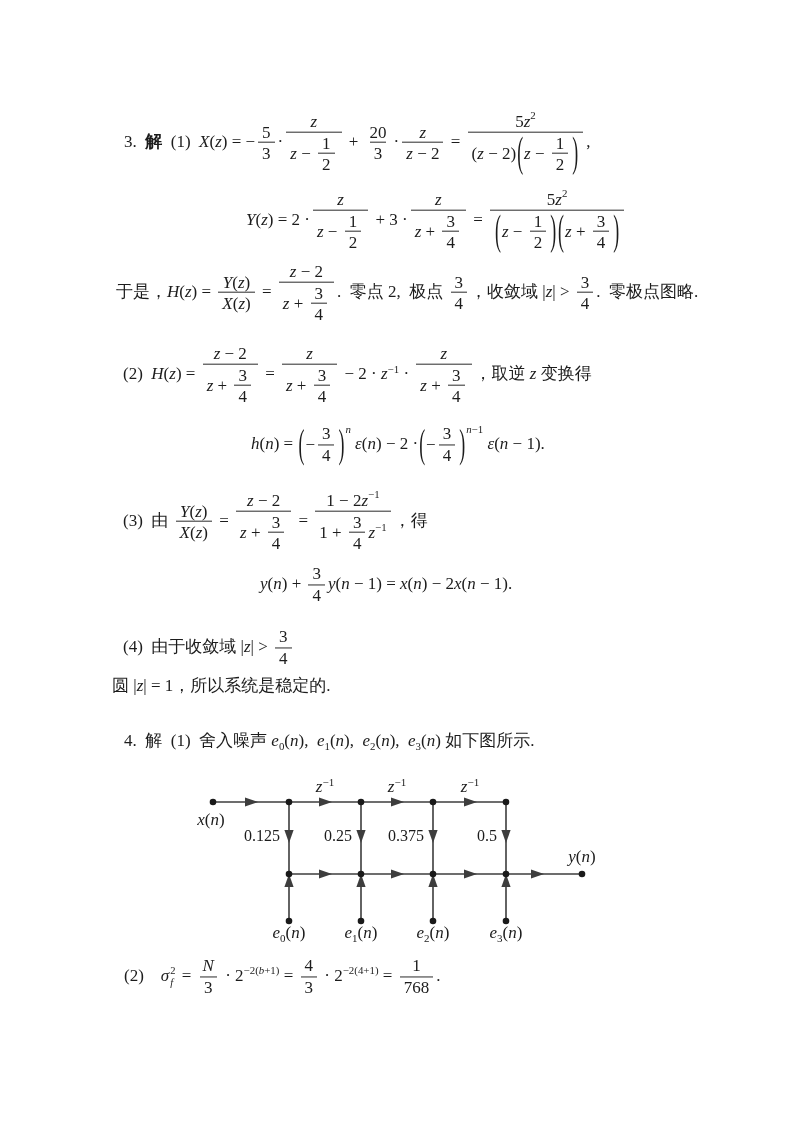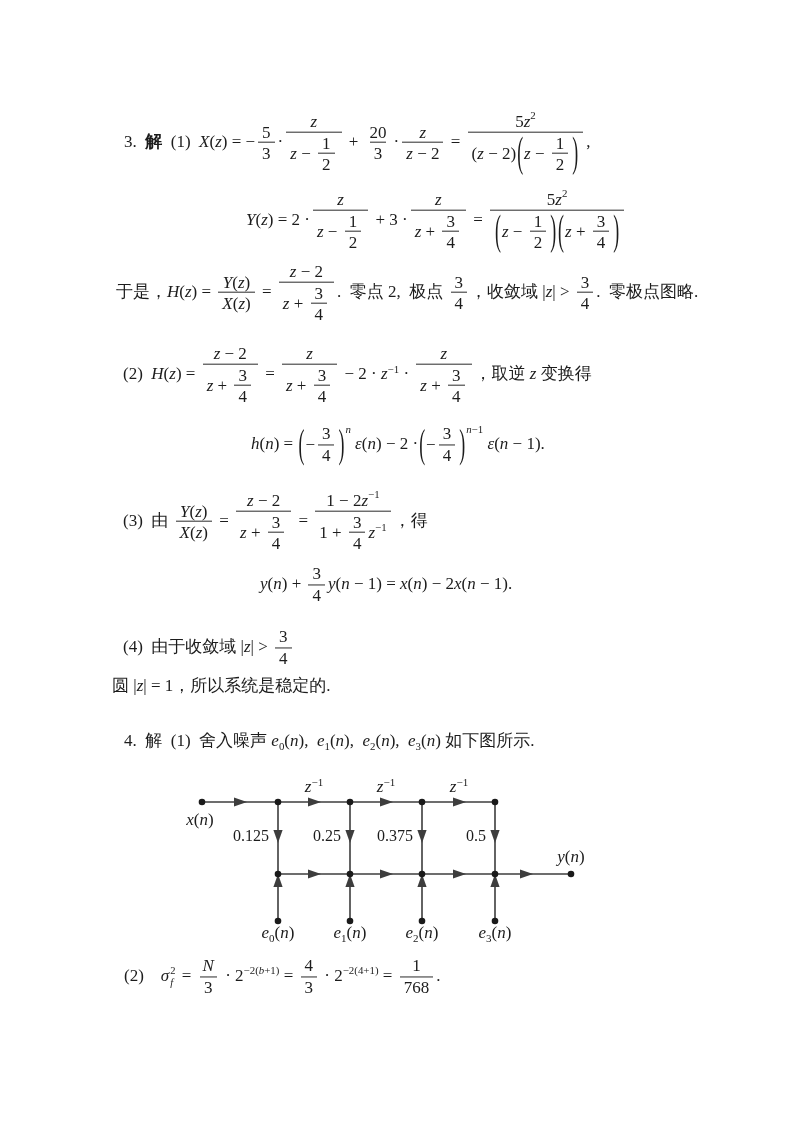--- a/index.html
+++ b/index.html
@@ -42,21 +42,21 @@
   <div class="line" style="left:124px;top:143px;"><span class="mt">3.  </span><span class="mt mb">解</span><span class="mt">  (1)  </span><span class="mt mi">X</span><span class="mt">(</span><span class="mt mi">z</span><span class="mt">) = −</span><span class="mf"><span class="fn"><span class="mt">5</span></span><span class="fd"><span class="mt">3</span></span></span><span class="mt">·</span><span class="mf"><span class="fn"><span class="mt mi">z</span></span><span class="fd"><span class="mt mi">z</span><span class="mt"> − </span><span class="mf"><span class="fn"><span class="mt">1</span></span><span class="fd"><span class="mt">2</span></span></span></span></span><span class="mt"> + </span><span class="mf"><span class="fn"><span class="mt">20</span></span><span class="fd"><span class="mt">3</span></span></span><span class="mt">·</span><span class="mf"><span class="fn"><span class="mt mi">z</span></span><span class="fd"><span class="mt mi">z</span><span class="mt"> − 2</span></span></span><span class="mt"> = </span><span class="mf"><span class="fn"><span class="mt">5</span><span class="mt mi">z</span><span class="msup"><span class="mt">2</span></span></span><span class="fd"><span class="mt">(</span><span class="mt mi">z</span><span class="mt"> − 2</span><span class="mt">)</span><span class="mg"><span class="br" style="transform: scaleY(2.4);">(</span><span class="gc"><span class="mt mi">z</span><span class="mt"> − </span><span class="mf"><span class="fn"><span class="mt">1</span></span><span class="fd"><span class="mt">2</span></span></span></span><span class="br" style="transform: scaleY(2.4);">)</span></span></span></span><span class="mt">,</span></div>
   <div class="line" style="left:246px;top:221px;"><span class="mt mi">Y</span><span class="mt">(</span><span class="mt mi">z</span><span class="mt">) = 2 ·</span><span class="mf"><span class="fn"><span class="mt mi">z</span></span><span class="fd"><span class="mt mi">z</span><span class="mt"> − </span><span class="mf"><span class="fn"><span class="mt">1</span></span><span class="fd"><span class="mt">2</span></span></span></span></span><span class="mt"> + 3 ·</span><span class="mf"><span class="fn"><span class="mt mi">z</span></span><span class="fd"><span class="mt mi">z</span><span class="mt"> + </span><span class="mf"><span class="fn"><span class="mt">3</span></span><span class="fd"><span class="mt">4</span></span></span></span></span><span class="mt"> = </span><span class="mf"><span class="fn"><span class="mt">5</span><span class="mt mi">z</span><span class="msup"><span class="mt">2</span></span></span><span class="fd"><span class="mg"><span class="br" style="transform: scaleY(2.4);">(</span><span class="gc"><span class="mt mi">z</span><span class="mt"> − </span><span class="mf"><span class="fn"><span class="mt">1</span></span><span class="fd"><span class="mt">2</span></span></span></span><span class="br" style="transform: scaleY(2.4);">)</span></span><span class="mg"><span class="br" style="transform: scaleY(2.4);">(</span><span class="gc"><span class="mt mi">z</span><span class="mt"> + </span><span class="mf"><span class="fn"><span class="mt">3</span></span><span class="fd"><span class="mt">4</span></span></span></span><span class="br" style="transform: scaleY(2.4);">)</span></span></span></span></div>
   <div class="line" style="left:116px;top:293px;"><span class="mt">于是，</span><span class="mt mi">H</span><span class="mt">(</span><span class="mt mi">z</span><span class="mt">) = </span><span class="mf"><span class="fn"><span class="mt mi">Y</span><span class="mt">(</span><span class="mt mi">z</span><span class="mt">)</span></span><span class="fd"><span class="mt mi">X</span><span class="mt">(</span><span class="mt mi">z</span><span class="mt">)</span></span></span><span class="mt"> = </span><span class="mf"><span class="fn"><span class="mt mi">z</span><span class="mt"> − 2</span></span><span class="fd"><span class="mt mi">z</span><span class="mt"> + </span><span class="mf"><span class="fn"><span class="mt">3</span></span><span class="fd"><span class="mt">4</span></span></span></span></span><span class="mt">.  零点 2,  极点 </span><span class="mf"><span class="fn"><span class="mt">3</span></span><span class="fd"><span class="mt">4</span></span></span><span class="mt">，收敛域 |</span><span class="mt mi">z</span><span class="mt">| &gt; </span><span class="mf"><span class="fn"><span class="mt">3</span></span><span class="fd"><span class="mt">4</span></span></span><span class="mt">.  零极点图略.</span></div>
   <div class="line" style="left:123px;top:375px;"><span class="mt">(2)  </span><span class="mt mi">H</span><span class="mt">(</span><span class="mt mi">z</span><span class="mt">) = </span><span class="mf"><span class="fn"><span class="mt mi">z</span><span class="mt"> − 2</span></span><span class="fd"><span class="mt mi">z</span><span class="mt"> + </span><span class="mf"><span class="fn"><span class="mt">3</span></span><span class="fd"><span class="mt">4</span></span></span></span></span><span class="mt"> = </span><span class="mf"><span class="fn"><span class="mt mi">z</span></span><span class="fd"><span class="mt mi">z</span><span class="mt"> + </span><span class="mf"><span class="fn"><span class="mt">3</span></span><span class="fd"><span class="mt">4</span></span></span></span></span><span class="mt"> − 2 · </span><span class="mt mi">z</span><span class="msup"><span class="mt">−1</span></span><span class="mt"> · </span><span class="mf"><span class="fn"><span class="mt mi">z</span></span><span class="fd"><span class="mt mi">z</span><span class="mt"> + </span><span class="mf"><span class="fn"><span class="mt">3</span></span><span class="fd"><span class="mt">4</span></span></span></span></span><span class="mt">，取逆 </span><span class="mt mi">z</span><span class="mt"> 变换得</span></div>
   <div class="line" style="left:251px;top:445px;"><span class="mt mi">h</span><span class="mt">(</span><span class="mt mi">n</span><span class="mt">) = </span><span class="mg"><span class="br" style="transform: scaleY(2.3);">(</span><span class="gc"><span class="mt">−</span><span class="mf"><span class="fn"><span class="mt">3</span></span><span class="fd"><span class="mt">4</span></span></span></span><span class="br" style="transform: scaleY(2.3);">)</span></span><span class="msup hi"><span class="mt mi">n</span></span><span class="mt"> </span><span class="mt mi">ε</span><span class="mt">(</span><span class="mt mi">n</span><span class="mt">) − 2 ·</span><span class="mg"><span class="br" style="transform: scaleY(2.3);">(</span><span class="gc"><span class="mt">−</span><span class="mf"><span class="fn"><span class="mt">3</span></span><span class="fd"><span class="mt">4</span></span></span></span><span class="br" style="transform: scaleY(2.3);">)</span></span><span class="msup hi"><span class="mt mi">n</span><span class="mt">−1</span></span><span class="mt"> </span><span class="mt mi">ε</span><span class="mt">(</span><span class="mt mi">n</span><span class="mt"> − 1).</span></div>
   <div class="line" style="left:123px;top:522px;"><span class="mt">(3)  由 </span><span class="mf"><span class="fn"><span class="mt mi">Y</span><span class="mt">(</span><span class="mt mi">z</span><span class="mt">)</span></span><span class="fd"><span class="mt mi">X</span><span class="mt">(</span><span class="mt mi">z</span><span class="mt">)</span></span></span><span class="mt"> = </span><span class="mf"><span class="fn"><span class="mt mi">z</span><span class="mt"> − 2</span></span><span class="fd"><span class="mt mi">z</span><span class="mt"> + </span><span class="mf"><span class="fn"><span class="mt">3</span></span><span class="fd"><span class="mt">4</span></span></span></span></span><span class="mt"> = </span><span class="mf"><span class="fn"><span class="mt">1 − 2</span><span class="mt mi">z</span><span class="msup"><span class="mt">−1</span></span></span><span class="fd"><span class="mt">1 + </span><span class="mf"><span class="fn"><span class="mt">3</span></span><span class="fd"><span class="mt">4</span></span></span><span class="mt mi">z</span><span class="msup"><span class="mt">−1</span></span></span></span><span class="mt">，得</span></div>
   <div class="line" style="left:260px;top:585px;"><span class="mt mi">y</span><span class="mt">(</span><span class="mt mi">n</span><span class="mt">) + </span><span class="mf"><span class="fn"><span class="mt">3</span></span><span class="fd"><span class="mt">4</span></span></span><span class="mt mi">y</span><span class="mt">(</span><span class="mt mi">n</span><span class="mt"> − 1) = </span><span class="mt mi">x</span><span class="mt">(</span><span class="mt mi">n</span><span class="mt">) − 2</span><span class="mt mi">x</span><span class="mt">(</span><span class="mt mi">n</span><span class="mt"> − 1).</span></div>
   <div class="line" style="left:123px;top:648px;"><span class="mt">(4)  由于收敛域 |</span><span class="mt mi">z</span><span class="mt">| &gt; </span><span class="mf"><span class="fn"><span class="mt">3</span></span><span class="fd"><span class="mt">4</span></span></span></div>
   <div class="line" style="left:112px;top:666px;margin-top:20px;"><span class="mt">圆 |</span><span class="mt mi">z</span><span class="mt">| = 1，所以系统是稳定的.</span></div>
   <div class="line" style="left:124px;top:741px;"><span class="mt">4.  解  (1)  舍入噪声 </span><span class="mt mi">e</span><span class="msub"><span class="mt">0</span></span><span class="mt">(</span><span class="mt mi">n</span><span class="mt">),  </span><span class="mt mi">e</span><span class="msub"><span class="mt">1</span></span><span class="mt">(</span><span class="mt mi">n</span><span class="mt">),  </span><span class="mt mi">e</span><span class="msub"><span class="mt">2</span></span><span class="mt">(</span><span class="mt mi">n</span><span class="mt">),  </span><span class="mt mi">e</span><span class="msub"><span class="mt">3</span></span><span class="mt">(</span><span class="mt mi">n</span><span class="mt">) 如下图所示.</span></div>
-  <div class="diagram" style="left:154px;top:778px;width:470px;height:175px;"><svg width="470" height="175" viewBox="0 0 470 175">
+  <div class="diagram" style="left:165px;top:778px;width:470px;height:175px;"><svg width="470" height="175" viewBox="0 0 470 175">
         <line x1="48" y1="24" x2="341" y2="24" stroke="#3d3d3d" stroke-width="1.6"></line>
         <line x1="124" y1="24" x2="124" y2="96" stroke="#3d3d3d" stroke-width="1.6"></line>
         <line x1="196" y1="24" x2="196" y2="96" stroke="#3d3d3d" stroke-width="1.6"></line>
         <line x1="268" y1="24" x2="268" y2="96" stroke="#3d3d3d" stroke-width="1.6"></line>
         <line x1="341" y1="24" x2="341" y2="96" stroke="#3d3d3d" stroke-width="1.6"></line>
         <line x1="124" y1="96" x2="417" y2="96" stroke="#3d3d3d" stroke-width="1.6"></line>
         <line x1="124" y1="96" x2="124" y2="143" stroke="#3d3d3d" stroke-width="1.6"></line>
         <line x1="196" y1="96" x2="196" y2="143" stroke="#3d3d3d" stroke-width="1.6"></line>
         <line x1="268" y1="96" x2="268" y2="143" stroke="#3d3d3d" stroke-width="1.6"></line>
         <line x1="341" y1="96" x2="341" y2="143" stroke="#3d3d3d" stroke-width="1.6"></line>

